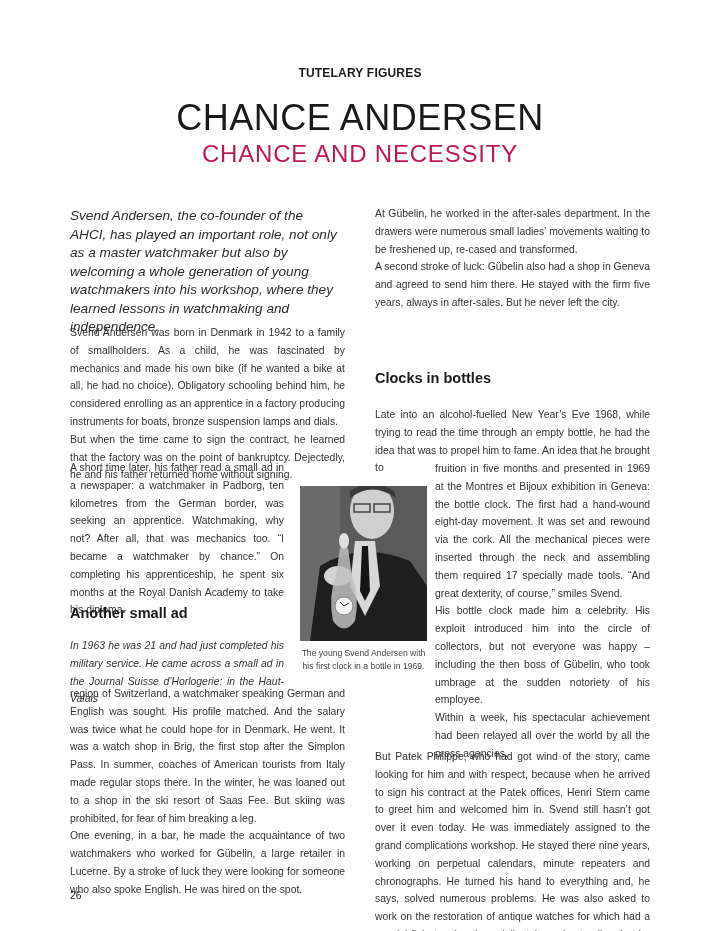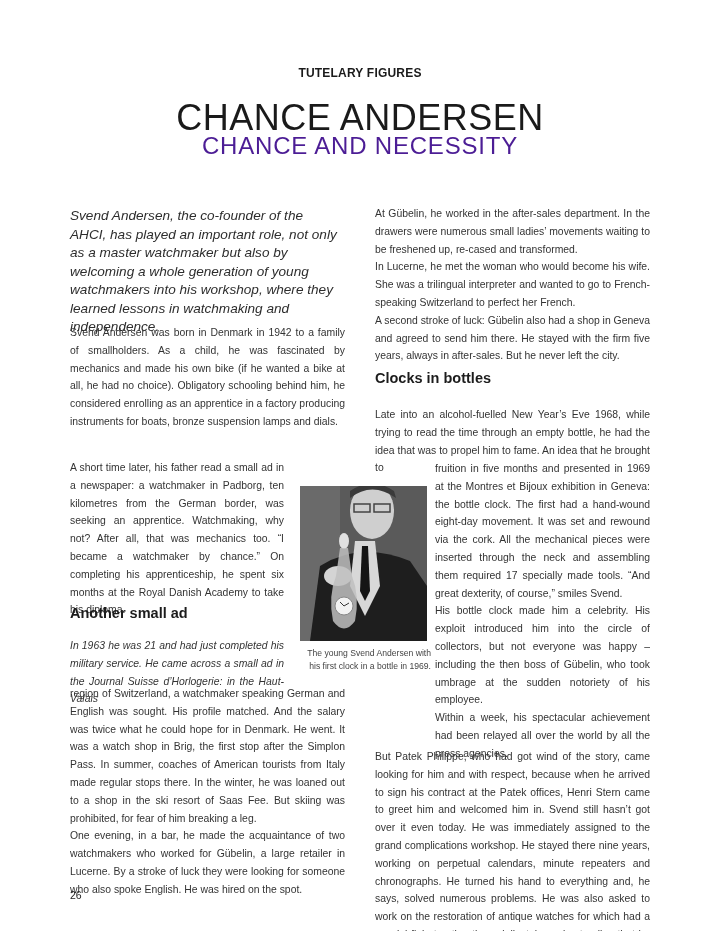--- a/index.html
+++ b/index.html
@@ -2,57 +2,58 @@
 <html><head>
 <meta charset="utf-8">
 <style>
   html, body { margin: 0; padding: 0; background: #ffffff; }
   body { width: 720px; height: 931px; position: relative; overflow: hidden;
          font-family: "Liberation Sans", sans-serif; color: #2a2a2a; }
   .section-label { position: absolute; top: 66px; left: 0; width: 720px; text-align: center;
          font-size: 12px; font-weight: bold; color: #1a1a1a; letter-spacing: 0.2px; }
   .title { position: absolute; top: 98px; left: 0; width: 720px; text-align: center;
          font-size: 36px; font-weight: normal; color: #1a1a1a; letter-spacing: 0.5px; line-height: 40px; }
-  .subtitle { position: absolute; top: 132px; left: 0; width: 720px; text-align: center;
-         font-size: 24px; color: #4c1d95; letter-spacing: 0.8px; line-height: 28px; }
+  .subtitle { position: absolute; top: 140px; left: 0; width: 720px; text-align: center;
+         font-size: 24px; color: #be185d; letter-spacing: 0.8px; line-height: 28px; }
   .lead { position: absolute; top: 207px; left: 70px; width: 270px; font-size: 13.6px; line-height: 18.5px; color: #2d2d2d; font-style: italic; }
   .lead p { margin: 0; }
   .body { font-size: 10.4px; line-height: 17.8px; color: #333; text-align: justify; }
   .body p { margin: 0; }
   .col-left-a { position: absolute; top: 324px; left: 70px; width: 275px; }
   .col-left-b { position: absolute; top: 459px; left: 70px; width: 214px; }
   .h2 { font-size: 14.5px; font-weight: bold; color: #1c1c1c; }
   .h-another { position: absolute; top: 605px; left: 70px; }
   .col-left-c { position: absolute; top: 637px; left: 70px; width: 214px; font-style: italic; }
   .col-left-d { position: absolute; top: 685px; left: 70px; width: 275px; }
   .col-right-a { position: absolute; top: 205px; left: 375px; width: 275px; }
   .h-clocks2 { position: absolute; top: 370px; left: 375px; }
   .col-right-b { position: absolute; top: 406px; left: 375px; width: 275px; }
   .col-right-c { position: absolute; top: 460px; left: 435px; width: 215px; }
   .col-right-d { position: absolute; top: 766px; left: 375px; width: 275px; }
   .photo { position: absolute; top: 486px; left: 300px; width: 127px; height: 155px;
            background: linear-gradient(135deg, #6e6e6e 0%, #4a4a4a 40%, #2e2e2e 100%); overflow: hidden; }
   .photo svg { display: block; }
-  .caption { position: absolute; top: 647px; left: 296px; width: 135px; text-align: right;
+  .caption { position: absolute; top: 647px; left: 296px; width: 135px; text-align: center;
              font-size: 8.6px; line-height: 13px; color: #444; }
   .page-num { position: absolute; top: 889px; left: 70px; font-size: 10.5px; color: #222; }
 </style>
 </head>
 <body>
 
 <div class="section-label">TUTELARY FIGURES</div>
 <h1 class="title" style="margin:0">CHANCE ANDERSEN</h1>
 <h2 class="subtitle" style="margin:0;font-weight:normal">CHANCE AND NECESSITY</h2>
 
 <div class="lead">
   <p>Svend Andersen, the co-founder of the AHCI, has played an important role, not only as a master watchmaker but also by welcoming a whole generation of young watchmakers into his workshop, where they learned lessons in watchmaking and independence.</p>
 </div>
 
 <div class="body col-left-a">
   <p>Svend Andersen was born in Denmark in 1942 to a family of smallholders. As a child, he was fascinated by mechanics and made his own bike (if he wanted a bike at all, he had no choice). Obligatory schooling behind him, he considered enrolling as an apprentice in a factory producing instruments for boats, bronze suspension lamps and dials.</p>
+  <p>But when the time came to sign the contract, he learned that the factory was on the point of bankruptcy. Dejectedly, he and his father returned home without signing.</p>
 </div>
 
 <div class="body col-left-b">
   <p>A short time later, his father read a small ad in a newspaper: a watchmaker in Padborg, ten kilometres from the German border, was seeking an apprentice. Watchmaking, why not? After all, that was mechanics too. “I became a watchmaker by chance.” On completing his apprenticeship, he spent six months at the Royal Danish Academy to take his diploma.</p>
 </div>
 
 <div class="h2 h-another">Another small ad</div>
 
 <div class="body col-left-c">
   <p>In 1963 he was 21 and had just completed his military service. He came across a small ad in the Journal Suisse d’Horlogerie: in the Haut-Valais</p>
@@ -79,21 +80,20 @@
     <path d="M40 62 L48 62 L52 90 Q60 110 55 135 Q44 150 33 135 Q28 110 36 90 Z" fill="#bfbfbf" opacity="0.85"></path>
     <circle cx="44" cy="120" r="9" fill="#f2f2f2" stroke="#888" stroke-width="1"></circle>
     <line x1="44" y1="120" x2="40" y2="116" stroke="#333" stroke-width="1"></line>
     <line x1="44" y1="120" x2="49" y2="117" stroke="#333" stroke-width="1"></line>
   </svg>
 </div>
 <div class="caption">The young Svend Andersen with his first clock in a bottle in 1969.</div>
 
 <div class="body col-right-a">
   <p>At Gübelin, he worked in the after-sales department. In the drawers were numerous small ladies’ movements waiting to be freshened up, re-cased and transformed.</p>
-  <p>In Lucerne, he met the woman who would become his wife. She was a trilingual interpreter and wanted to go to French-speaking Switzerland to perfect her French.</p>
   <p>A second stroke of luck: Gübelin also had a shop in Geneva and agreed to send him there. He stayed with the firm five years, always in after-sales. But he never left the city.</p>
 </div>
 
 <div class="h2 h-clocks2">Clocks in bottles</div>
 
 <div class="body col-right-b">
   <p>Late into an alcohol-fuelled New Year’s Eve 1968, while trying to read the time through an empty bottle, he had the idea that was to propel him to fame. An idea that he brought to</p>
 </div>
 
 <div class="body col-right-c" style="top:460px">

